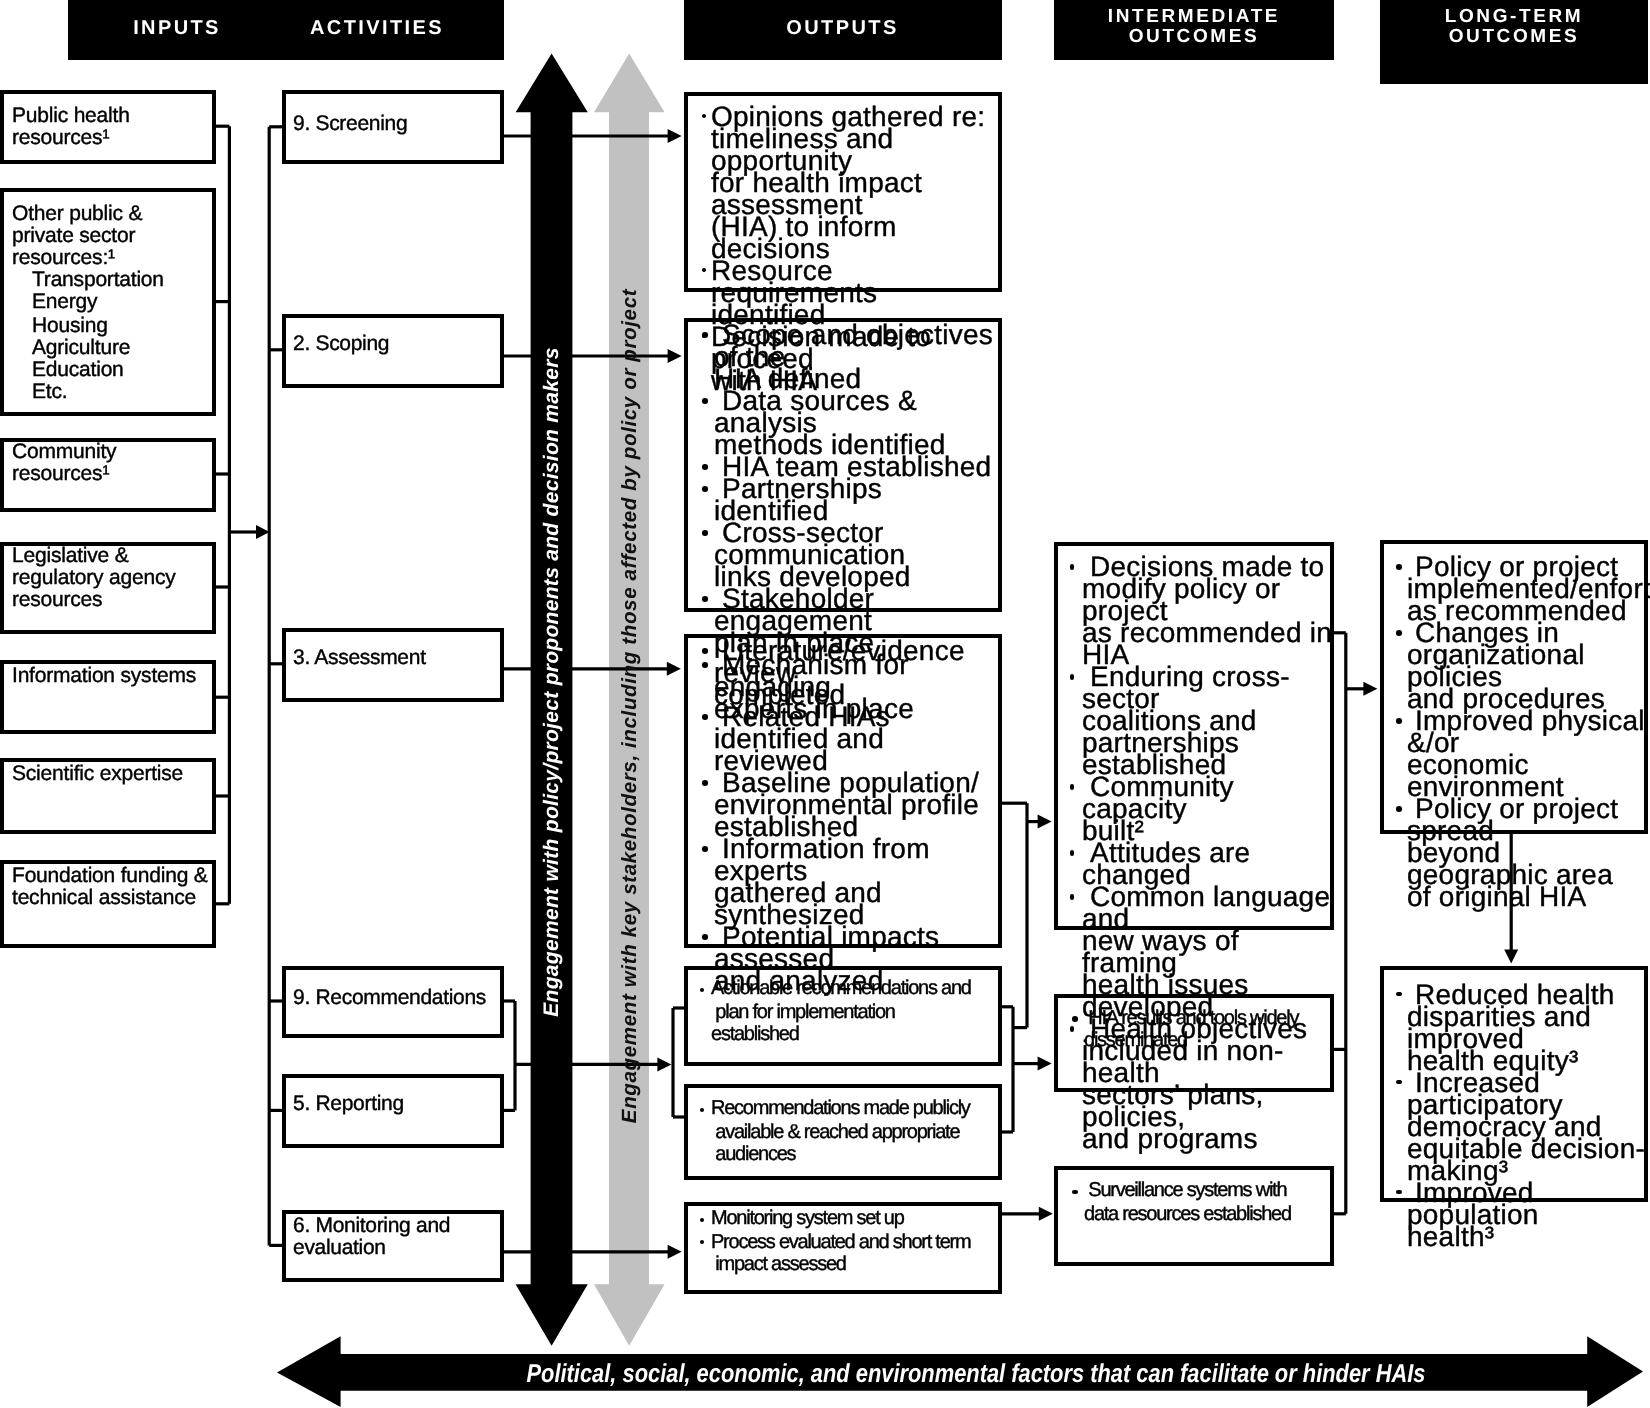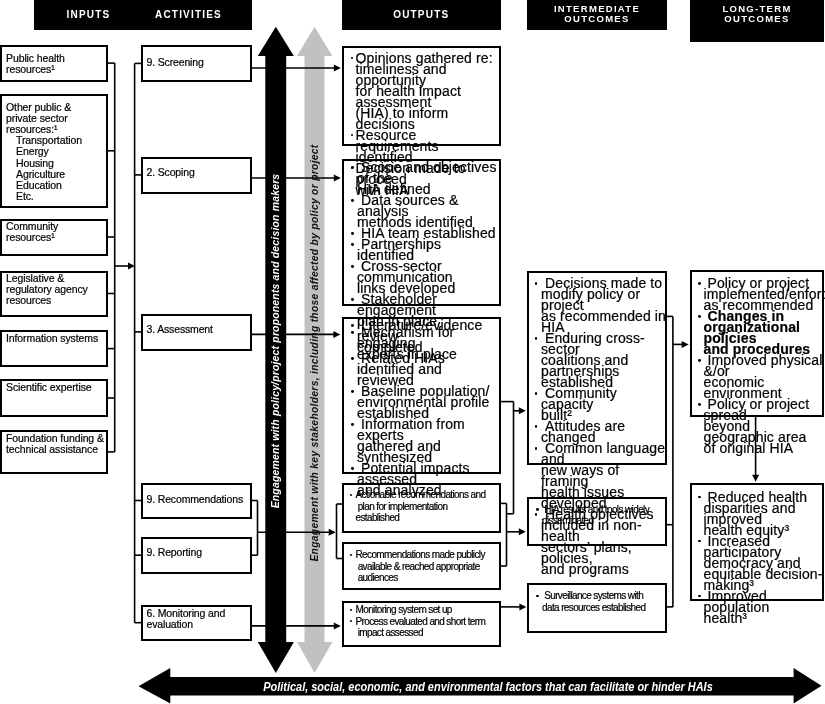--- a/index.html
+++ b/index.html
@@ -133,21 +133,21 @@
 <div class="box" style="left:141px;top:45px;width:111px;height:37px;"></div>
 <div class="box" style="left:141px;top:156.5px;width:111px;height:37px;"></div>
 <div class="box" style="left:141px;top:313.5px;width:111px;height:37px;"></div>
 <div class="box" style="left:141px;top:482.5px;width:111px;height:36px;"></div>
 <div class="box" style="left:141px;top:537px;width:111px;height:36.5px;"></div>
 <div class="box" style="left:141px;top:604.5px;width:111px;height:36.5px;"></div>
 <div class="atxt" style="left:146.5px;top:57px;">9. Screening</div>
 <div class="atxt" style="left:146.5px;top:167.3px;">2. Scoping</div>
 <div class="atxt" style="left:146.5px;top:324px;">3. Assessment</div>
 <div class="atxt" style="left:146.5px;top:494px;">9. Recommendations</div>
-<div class="atxt" style="left:146.5px;top:547.3px;">9. Reporting</div>
+<div class="atxt" style="left:146.5px;top:547.3px;">5. Reporting</div>
 <div class="atxt" style="left:146.5px;top:607.5px;">6. Monitoring and<br>evaluation</div>
 
 <div class="box" style="left:342px;top:45.5px;width:159px;height:100.5px;"></div>
 <div class="box" style="left:342px;top:158.5px;width:159px;height:147.5px;"></div>
 <div class="box" style="left:342px;top:316.5px;width:159px;height:157px;"></div>
 <div class="box" style="left:342px;top:482.5px;width:159px;height:50px;"></div>
 <div class="box" style="left:342px;top:541.5px;width:159px;height:48px;"></div>
 <div class="box" style="left:342px;top:601px;width:159px;height:46px;"></div>
 <div class="txt b1" style="left:350px;top:52.6px;width:150px;">
 <div class="li" style="padding-left:5.5px;">Opinions gathered re:<br>timeliness and opportunity<br>for health impact assessment<br>(HIA) to inform decisions</div>
@@ -196,21 +196,21 @@
 <div class="li" style="padding-left:6.5px;">&nbsp;HIA results and tools widely<br>disseminated</div>
 </div>
 <div class="txt cond bm" style="left:535.5px;top:590.1px;width:128px;">
 <div class="li" style="padding-left:6.5px;">&nbsp;Surveillance systems with<br>data resources established</div>
 </div>
 
 <div class="box" style="left:689.5px;top:270px;width:134.5px;height:146.5px;"></div>
 <div class="box" style="left:689.5px;top:483px;width:134.5px;height:118px;"></div>
 <div class="txt" style="left:697.5px;top:278.2px;width:127px;">
 <div class="li" style="padding-left:6px;">&nbsp;Policy or project<br>implemented/enforced<br>as recommended</div>
-<div class="li" style="padding-left:6px;font-weight:bold;">&nbsp;Changes in<br>organizational policies<br>and procedures</div>
+<div class="li" style="padding-left:6px;">&nbsp;Changes in<br>organizational policies<br>and procedures</div>
 <div class="li" style="padding-left:6px;">&nbsp;Improved physical &amp;/or<br>economic environment</div>
 <div class="li" style="padding-left:6px;">&nbsp;Policy or project spread<br>beyond geographic area<br>of original HIA</div>
 </div>
 <div class="txt" style="left:697.5px;top:491.5px;width:127px;">
 <div class="li" style="padding-left:6px;">&nbsp;Reduced health<br>disparities and improved<br>health equity³</div>
 <div class="li" style="padding-left:6px;">&nbsp;Increased participatory<br>democracy and<br>equitable decision-<br>making³</div>
 <div class="li" style="padding-left:6px;">&nbsp;Improved population<br>health³</div>
 </div>
 
 </div>

